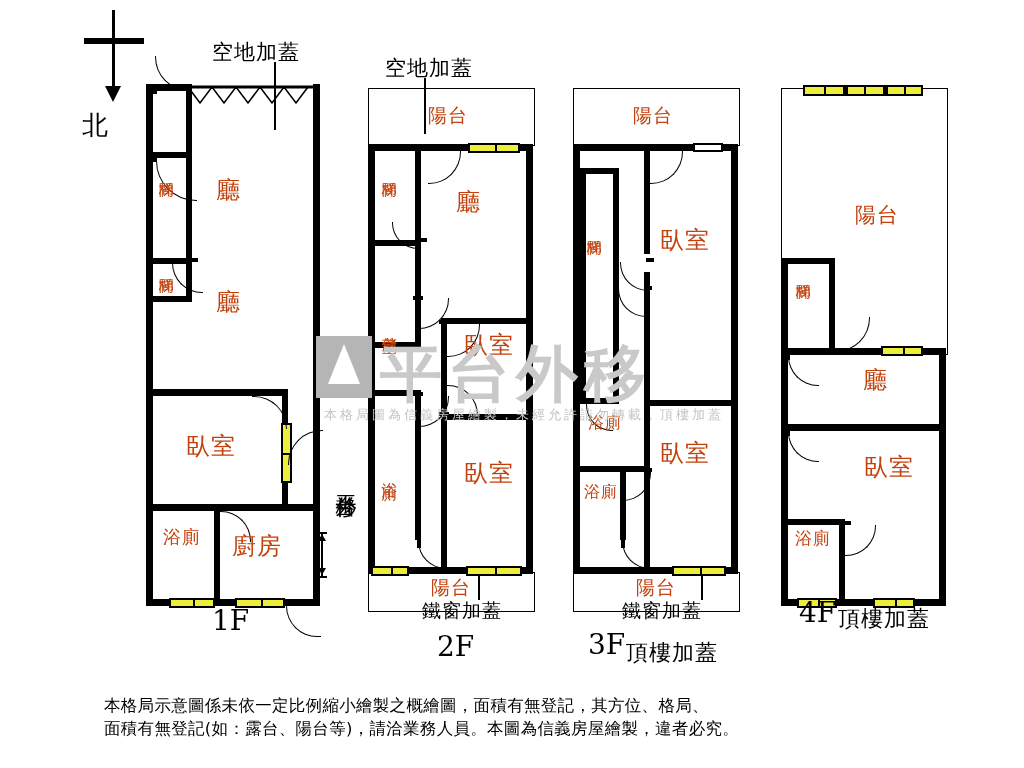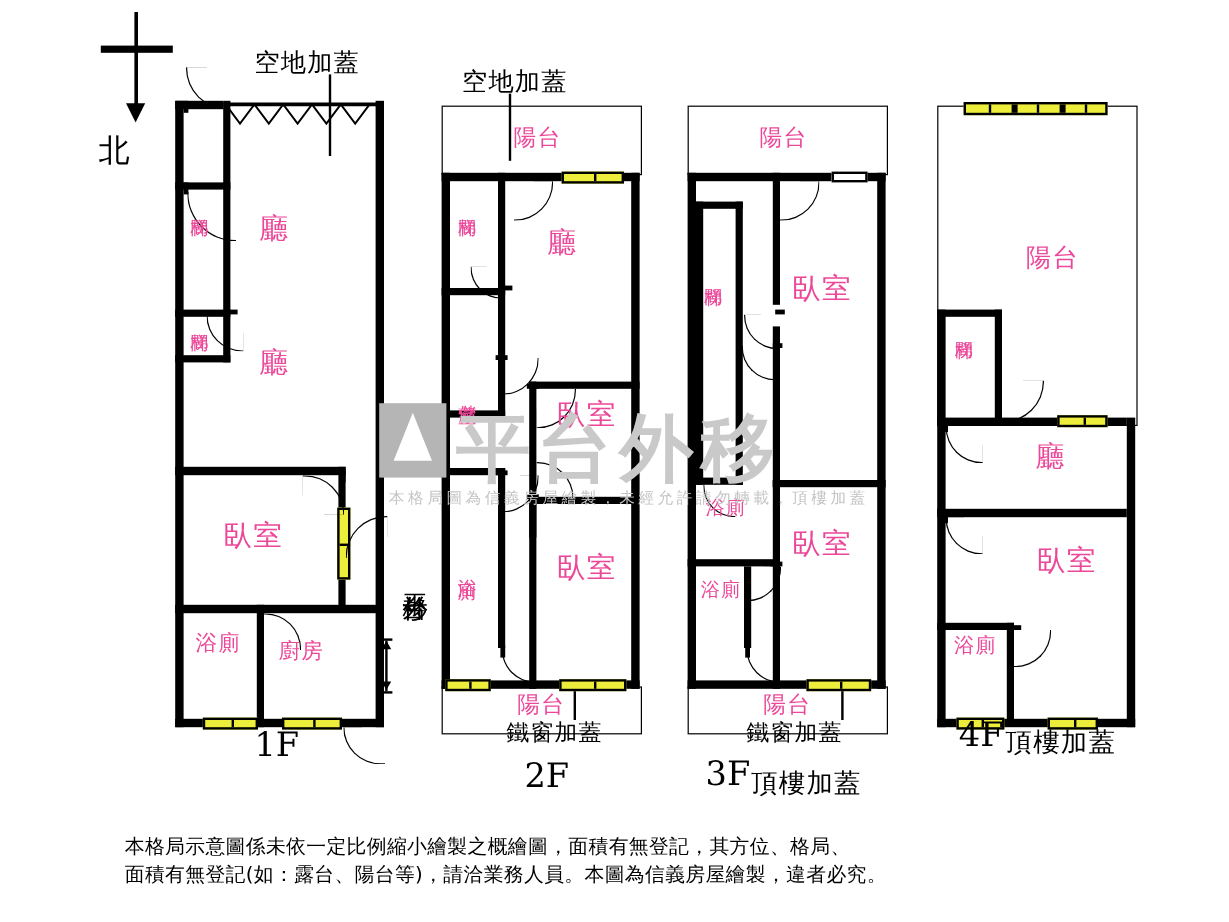--- a/index.html
+++ b/index.html
@@ -5,21 +5,21 @@
   html,body{margin:0;padding:0;background:#ffffff;}
   body{
     width:1024px;height:768px;position:relative;overflow:hidden;
     font-family:"DejaVu Sans","Liberation Sans",sans-serif;
     color:#000000;
   }
   
   .abs{position:absolute;}
   .wall{position:absolute;background:#000000;}
   .thin{position:absolute;border:1.5px solid #000000;background:transparent;}
-  .room-label{position:absolute;font-size:20px;line-height:1.02;color:#ec4899;
+  .room-label{position:absolute;font-size:20px;line-height:1.02;color:#c2410c;
               white-space:nowrap;letter-spacing:1px;font-weight:400;}
   .room-label.small{font-size:15px;}
   .room-label.vert{writing-mode:vertical-rl;text-orientation:upright;
                    white-space:normal;letter-spacing:1px;}
   .ann{position:absolute;font-size:19px;white-space:nowrap;letter-spacing:1px;}
   .ann.vert{writing-mode:vertical-rl;text-orientation:upright;}
   .floor-tag{position:absolute;font-family:"DejaVu Serif","Liberation Serif",serif;
              font-size:28px;white-space:nowrap;}
   .floor-sub{position:absolute;font-size:19px;white-space:nowrap;letter-spacing:1px;}
   
@@ -122,21 +122,21 @@
   <div class="door" style="left:220px;top:511px;width:30px;height:30px;border-radius:0 30px 0 0;border-bottom:none;border-left:none;"></div>
   <div class="leaf" style="left:212px;top:506px;width:10px;height:4px;"></div>
   <div class="door" style="left:286px;top:606px;width:34px;height:30px;border-radius:0 0 0 34px;border-top:none;border-right:none;"></div>
 
   <div class="room-label vert small" style="left:158px;top:170px;">梯間</div>
   <div class="room-label vert small" style="left:158px;top:266px;">梯間</div>
   <div class="room-label" style="left:216px;top:178px;font-size:24px;">廳</div>
   <div class="room-label" style="left:216px;top:290px;font-size:24px;">廳</div>
   <div class="room-label" style="left:186px;top:434px;font-size:24px;">臥室</div>
   <div class="room-label small" style="left:163px;top:528px;font-size:18px;">浴廁</div>
-  <div class="room-label" style="left:232px;top:534px;font-size:18px;">廚房</div>
+  <div class="room-label" style="left:232px;top:534px;font-size:24px;">廚房</div>
 
   <div class="floor-tag" style="left:212px;top:604px;">1F</div>
 </div>
 
 <div class="ann vert" style="left:332px;top:478px;font-size:21px;">平台外移</div>
 <div class="abs" style="left:316px;top:532px;width:14px;height:46px;">
   <div class="dimcap" style="left:0;top:0;"></div>
   <div class="dimcap" style="left:0;top:44px;"></div>
   <div class="dimline" style="left:5px;top:2px;height:42px;"></div>
   <div class="dimarrow-up" style="left:1.5px;top:2px;"></div>

